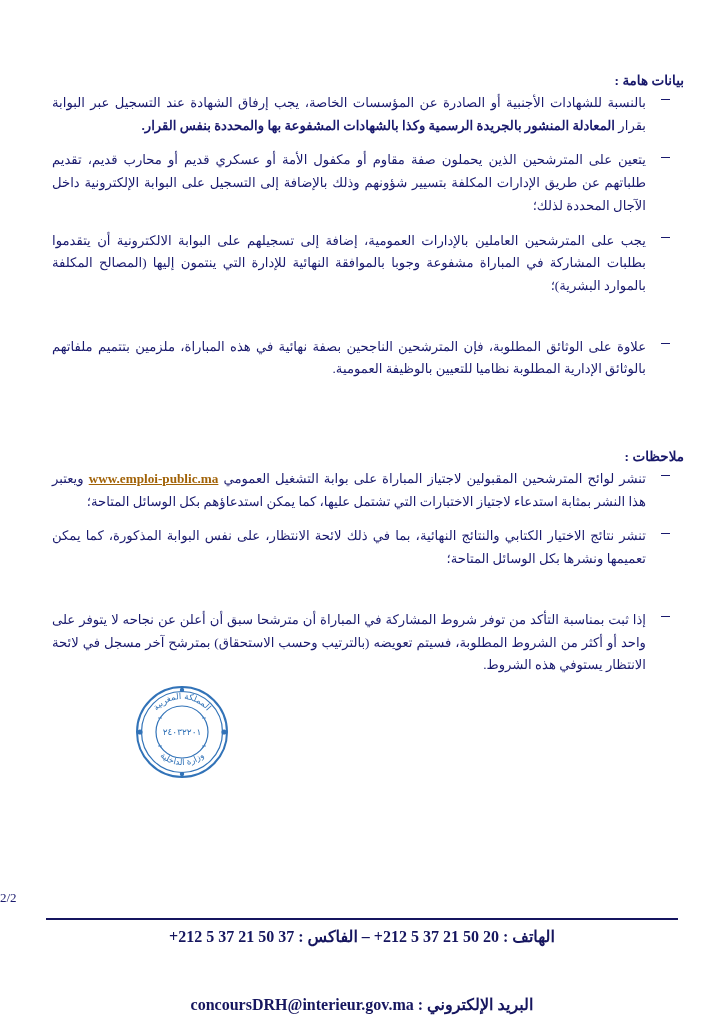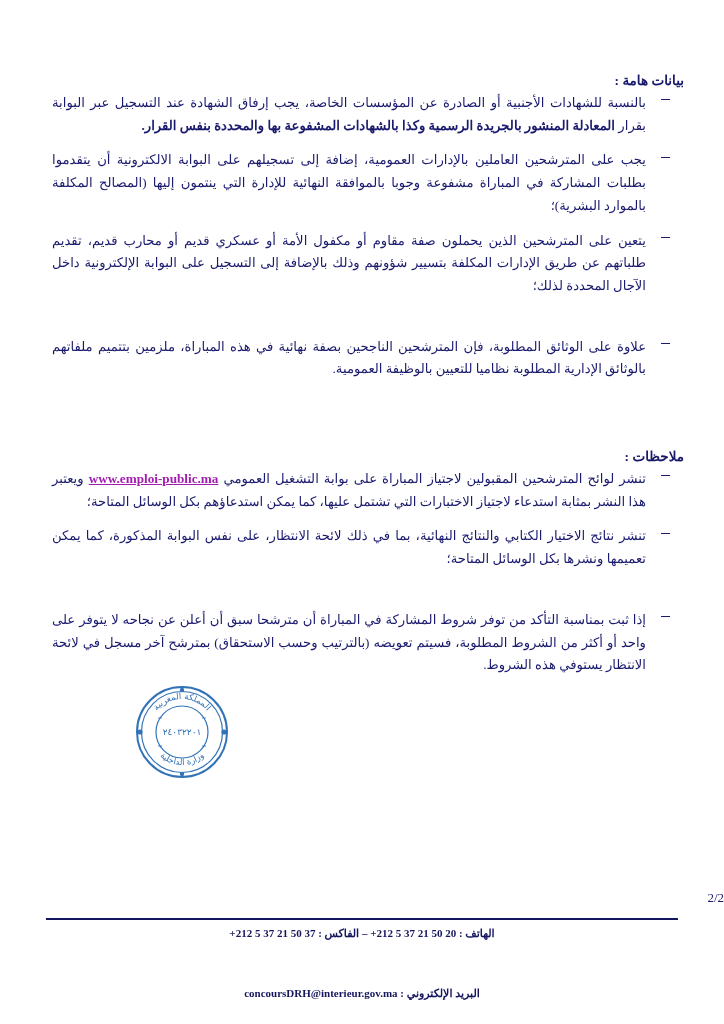--- a/index.html
+++ b/index.html
@@ -65,21 +65,21 @@
     height: 1px;
     background: #1a1a6e;
   }
 
   .bullet-item b,
   .bullet-item .bold {
     font-weight: bold;
   }
   .portal-link {
     font-weight: bold;
-    color: #a21caf;
+    color: #a16207;
     direction: ltr;
     unicode-bidi: embed;
     display: inline-block;
   }
 
   
   .stamp {
     position: absolute;
     top: 668px;
     right: 478px;
@@ -95,21 +95,21 @@
     left: 0;
     right: 0;
     bottom: 14px;
     height: 120px;
   }
   .page-number {
     position: absolute;
     top: 0;
     left: 0;
     right: 0;
-    text-align: right;
+    text-align: left;
     font-size: 13px;
     color: #1a1a6e;
     direction: ltr;
   }
   .footer-rule {
     position: absolute;
     top: 28px;
     left: 46px;
     right: 46px;
     height: 2px;
@@ -121,21 +121,21 @@
     right: 46px;
     width: 72px;
     height: 86px;
   }
   .footer-contacts {
     position: absolute;
     top: 34px;
     left: 0;
     right: 0;
     text-align: center;
-    font-size: 11px;
+    font-size: 16px;
     color: #16165f;
     line-height: 1.65;
     font-weight: bold;
   }
   .footer-line {
     direction: rtl;
   }
   .footer-line .ltr {
     direction: ltr;
     unicode-bidi: embed;
@@ -153,25 +153,25 @@
 
   <div class="section-heading" id="heading-important">بيانات هامة :</div>
 
   <ul class="bullet-list" id="list-important">
     <li class="bullet-item">
       <span class="dash"></span>
       <span>بالنسبة للشهادات الأجنبية أو الصادرة عن المؤسسات الخاصة، يجب إرفاق الشهادة عند التسجيل عبر البوابة بقرار </span><span class="bold">المعادلة المنشور بالجريدة الرسمية وكذا بالشهادات المشفوعة بها والمحددة بنفس القرار.</span>
     </li>
     <li class="bullet-item">
       <span class="dash"></span>
+      <span>يتعين على المترشحين الذين يحملون صفة مقاوم أو مكفول الأمة أو عسكري قديم أو محارب قديم، تقديم طلباتهم عن طريق الإدارات المكلفة بتسيير شؤونهم وذلك بالإضافة إلى التسجيل على البوابة الإلكترونية داخل الآجال المحددة لذلك؛</span>
+    </li>
+    <li class="bullet-item">
+      <span class="dash"></span>
       <span>يجب على المترشحين العاملين بالإدارات العمومية، إضافة إلى تسجيلهم على البوابة الالكترونية أن يتقدموا بطلبات المشاركة في المباراة مشفوعة وجوبا بالموافقة النهائية للإدارة التي ينتمون إليها (المصالح المكلفة بالموارد البشرية)؛</span>
-    </li>
-    <li class="bullet-item">
-      <span class="dash"></span>
-      <span>يتعين على المترشحين الذين يحملون صفة مقاوم أو مكفول الأمة أو عسكري قديم أو محارب قديم، تقديم طلباتهم عن طريق الإدارات المكلفة بتسيير شؤونهم وذلك بالإضافة إلى التسجيل على البوابة الإلكترونية داخل الآجال المحددة لذلك؛</span>
     </li>
     <li class="bullet-item">
       <span class="dash"></span>
       <span>علاوة على الوثائق المطلوبة، فإن المترشحين الناجحين بصفة نهائية في هذه المباراة، ملزمين بتتميم ملفاتهم بالوثائق الإدارية المطلوبة نظاميا للتعيين بالوظيفة العمومية.</span>
     </li>
   </ul>
 
   <div class="section-heading" id="heading-notes">ملاحظات :</div>
 
   <ul class="bullet-list" id="list-notes">

